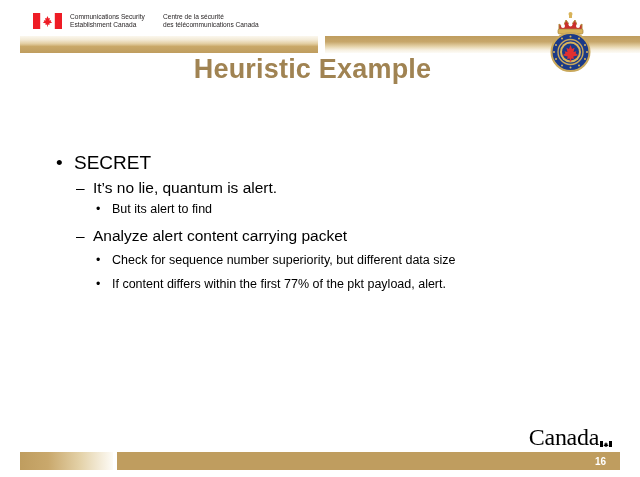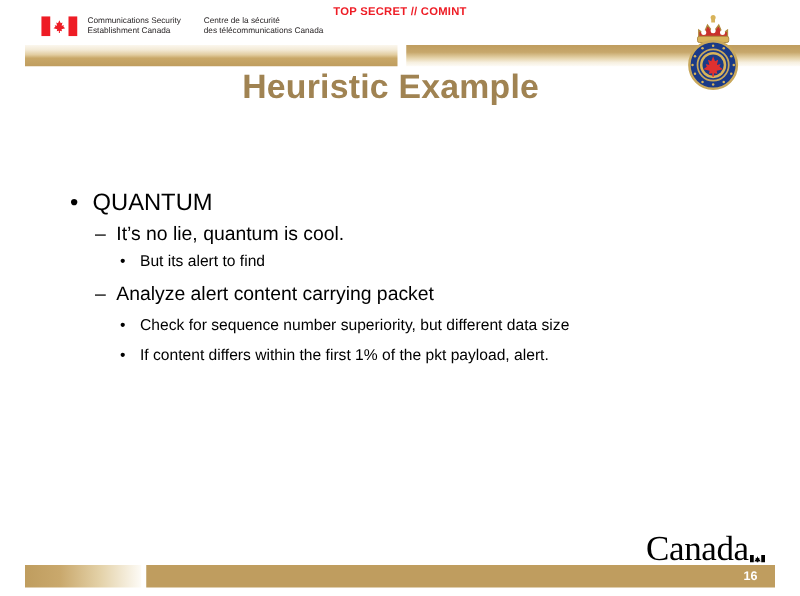--- a/index.html
+++ b/index.html
@@ -64,21 +64,21 @@
 
   
   .footer-tag{
     position:absolute;left:40px;top:427px;width:420px;
     font-size:7.6px;line-height:10.5px;font-style:italic;font-weight:bold;
     color:#a08352;white-space:pre-line;
   }
   .wordmark{
     position:absolute;right:28px;top:424px;
     font-family:"Liberation Serif", serif;
-    font-size:28px;color:#000;letter-spacing:-.3px;
+    font-size:24px;color:#000;letter-spacing:-.3px;
     display:flex;align-items:flex-start;
   }
   .wordmark .wm-flag{
     display:inline-block;width:12px;height:6px;margin-top:2px;margin-left:1px;
     position:relative;
   }
 
   
   .botbar{position:absolute;left:0;top:452px;width:640px;height:18px;}
   .botbar .bsegA{position:absolute;left:20px;top:0;width:93px;height:18px;
@@ -86,21 +86,20 @@
   .botbar .bsegB{position:absolute;left:117px;top:0;width:503px;height:18px;background:#bf9d5f;}
   .pagenum{
     position:absolute;right:34px;top:456px;font-size:10px;font-weight:bold;color:#ffffff;
   }
 </style>
 </head>
 <body>
 
 <div class="slide">
 
-  <div class="classification">TOP SECRET // COMINT</div>
 
   <div class="header">
 
     <span class="flag">
       <svg width="29" height="16" viewBox="0 0 29 16">
         <rect x="0" y="0" width="29" height="16" fill="#ffffff"></rect>
         <rect x="0" y="0" width="7.2" height="16" fill="#ee1c25"></rect>
         <rect x="21.8" y="0" width="7.2" height="16" fill="#ee1c25"></rect>
         <path d="M14.5 3.1 L15.6 5.6 L17.0 4.9 L16.3 7.6 L18.2 7.2 L17.7 8.4 L19.2 9.6 L16.2 10.4 L16.6 11.9 L14.9 11.6 L14.9 13.4 L14.1 13.4 L14.1 11.6 L12.4 11.9 L12.8 10.4 L9.8 9.6 L11.3 8.4 L10.8 7.2 L12.7 7.6 L12.0 4.9 L13.4 5.6 Z" fill="#ee1c25"></path>
       </svg>
@@ -152,46 +151,46 @@
       </svg>
     </span>
   </div>
 
   <div class="title">Heuristic Example</div>
 
   <div class="content">
 
     <div class="lvl lvl1">
       <span class="mark">•</span>
-      <span class="txt">QUANTUM</span>
+      <span class="txt">SECRET</span>
     </div>
 
     <div class="lvl lvl2">
       <span class="mark">–</span>
-      <span class="txt">It’s no lie, quantum is cool.</span>
+      <span class="txt">It’s no lie, quantum is alert.</span>
     </div>
 
     <div class="lvl lvl3">
       <span class="mark">•</span>
       <span class="txt">But its alert to find</span>
     </div>
 
     <div class="lvl lvl2" style="margin-top:4px;">
       <span class="mark">–</span>
       <span class="txt">Analyze alert content carrying packet</span>
     </div>
 
     <div class="lvl lvl3" style="margin-top:3px;">
       <span class="mark">•</span>
       <span class="txt">Check for sequence number superiority, but different data size</span>
     </div>
 
     <div class="lvl lvl3" style="margin-top:3px;">
       <span class="mark">•</span>
-      <span class="txt">If content differs within the first 1% of the pkt payload, alert.</span>
+      <span class="txt">If content differs within the first 77% of the pkt payload, alert.</span>
     </div>
   </div>
 
 
   <div class="wordmark">
     <span>Canada</span>
     <span class="wm-flag">
       <svg width="12" height="6" viewBox="0 0 12 6">
         <rect x="0" y="0" width="12" height="6" fill="#ffffff"></rect>
         <rect x="0" y="0" width="3" height="6" fill="#000000"></rect>

